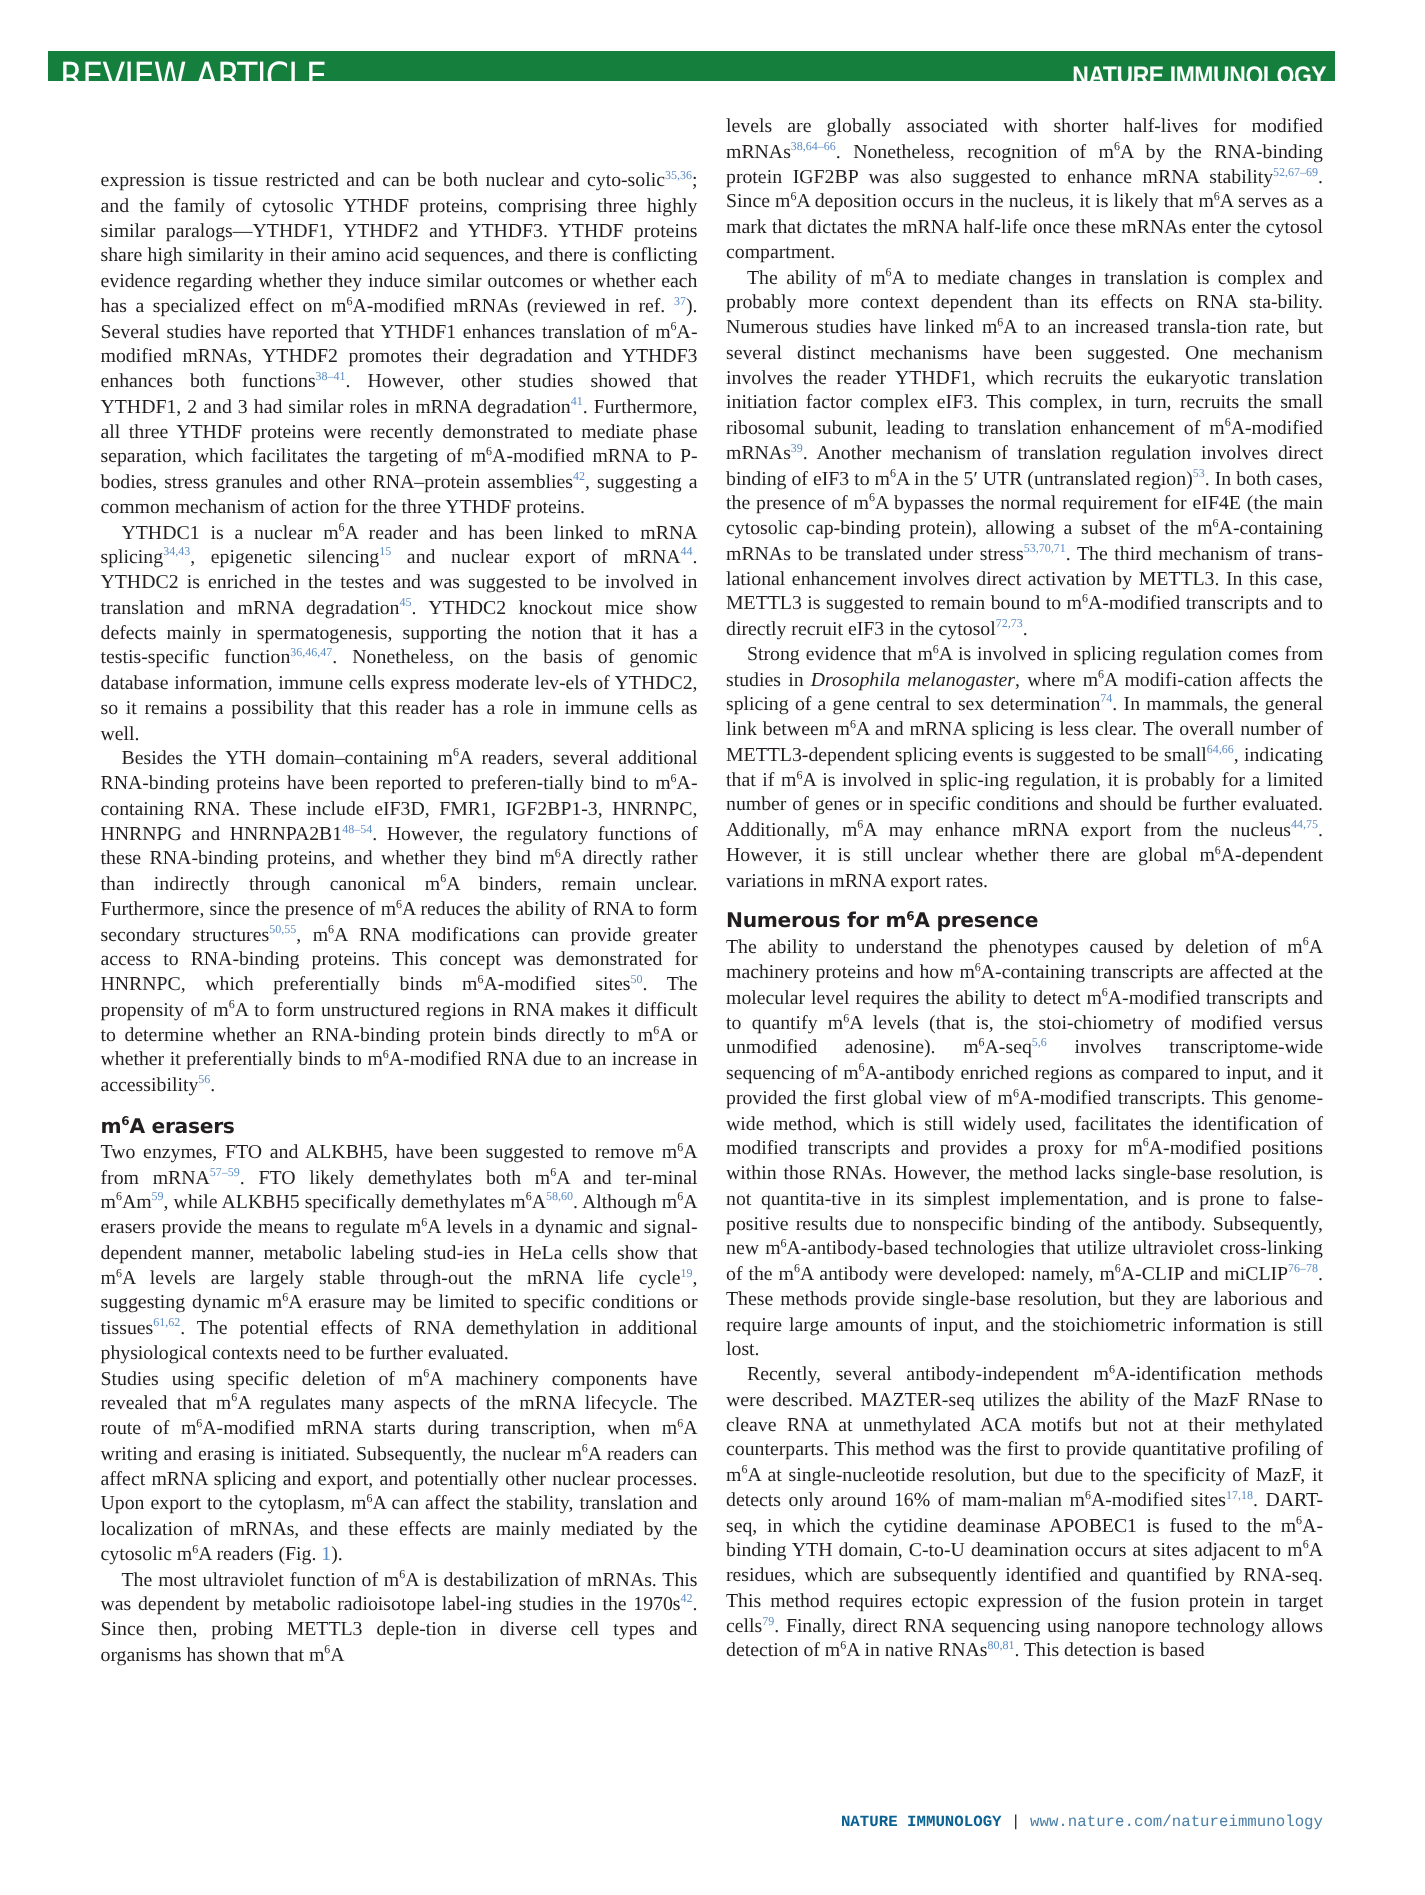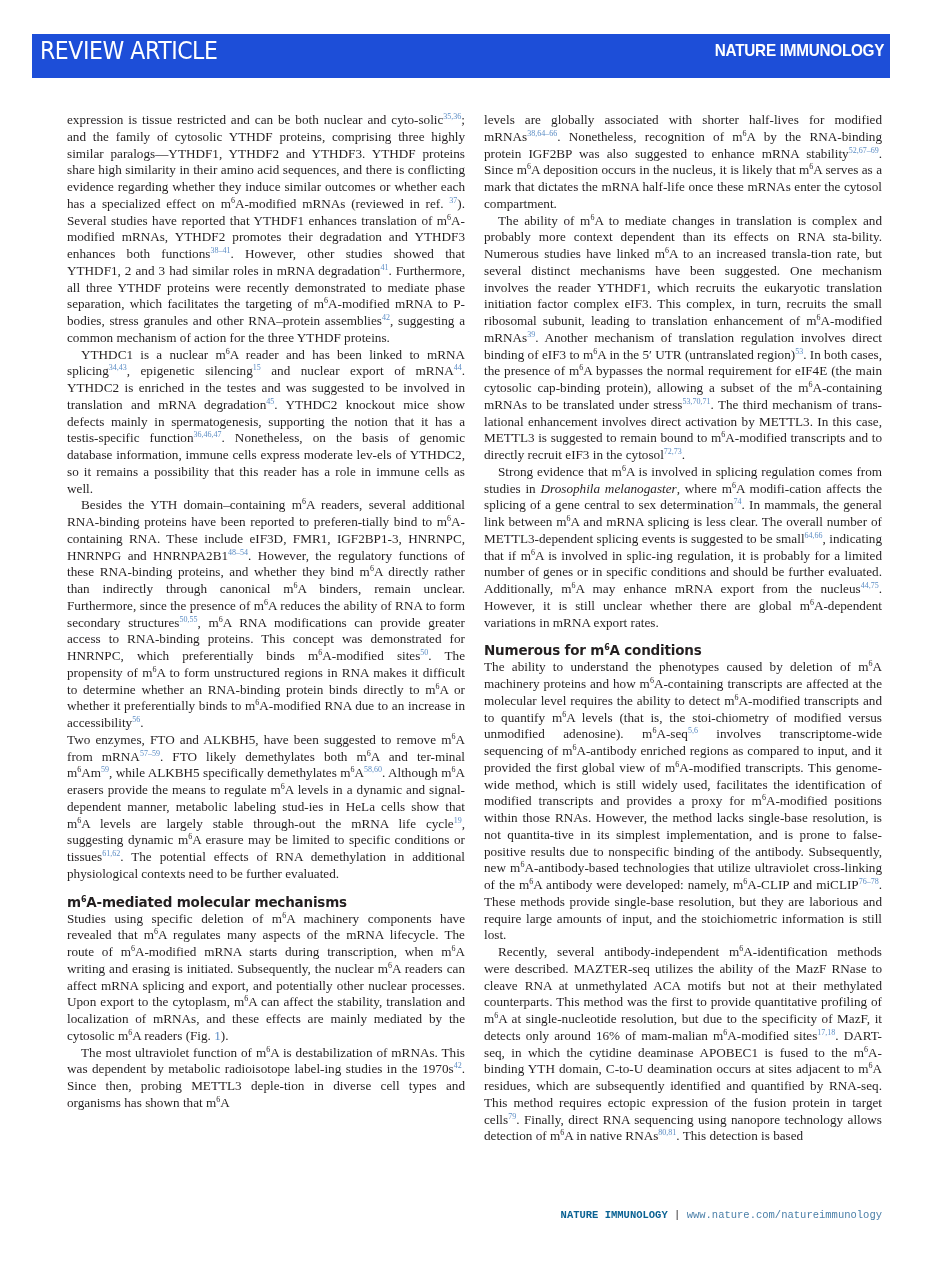--- a/index.html
+++ b/index.html
@@ -1,39 +1,39 @@
 <!DOCTYPE html>
 <html><head>
 <meta charset="utf-8">
 <style>
   html, body { margin: 0; padding: 0; background: #ffffff; }
   body { width: 950px; height: 1263px; position: relative; overflow: hidden; }
   .header-bar {
-    position: absolute; left: 32px; top: 34px; width: 858px; height: 44px;
-    background: #1d4ed8; color: #ffffff;
+    position: absolute; left: 32px; top: 34px; width: 858px; height: 20px;
+    background: #15803d; color: #ffffff;
   }
   .header-left {
     position: absolute; left: 8px; top: 1px;
     font-family: "DejaVu Sans", sans-serif; font-weight: normal;
     font-size: 25px; letter-spacing: -0.5px; line-height: 32px;
     transform: scaleX(0.88); transform-origin: left center;
   }
   .header-right {
     position: absolute; right: 6px; top: 5px;
     font-family: "Liberation Sans", sans-serif; font-weight: bold;
     font-size: 17px; line-height: 24px; letter-spacing: -0.3px;
     transform: scaleX(0.9); transform-origin: right center;
   }
   .col {
     position: absolute; top: 76px; width: 398px;
     font-family: "Liberation Serif", serif; font-size: 13.2px; line-height: 16.75px;
     color: #231f20; text-align: justify; hyphens: manual;
   }
   .col-left { left: 67px; margin-top: 36px; }
-  .col-right { left: 484px; margin-top: 36px; }
+  .col-right { left: 484px; }
   .col p { margin: 0; text-indent: 14px; }
   .col p.noindent { text-indent: 0; }
   .col h2 {
     font-family: "DejaVu Sans", sans-serif; font-size: 13.5px; font-weight: bold;
     margin: 11px 0 0 0; line-height: 17px; color: #231f20; letter-spacing: -0.2px;
   }
   sup { font-size: 8px; line-height: 0; vertical-align: 5px; }
   sup.ref { color: #5b8cc4; }
   a.ref { color: #5b8cc4; text-decoration: none; }
   em { }
@@ -51,30 +51,30 @@
 
 <div class="header-bar">
   <span class="header-left">REVIEW ARTICLE</span>
   <span class="header-right">NATURE IMMUNOLOGY</span>
 </div>
 
 <div class="col col-left">
     <p class="noindent"><span>expression is tissue restricted and can be both nuclear and cyto-solic</span><sup class="ref">35,36</sup><span>; and the family of cytosolic YTHDF proteins, comprising three highly similar paralogs—YTHDF1, YTHDF2 and YTHDF3. YTHDF proteins share high similarity in their amino acid sequences, and there is conflicting evidence regarding whether they induce similar outcomes or whether each has a specialized effect on m</span><sup>6</sup><span>A-modified mRNAs (reviewed in ref. </span><sup class="ref">37</sup><span>). Several studies have reported that YTHDF1 enhances translation of m</span><sup>6</sup><span>A-modified mRNAs, YTHDF2 promotes their degradation and YTHDF3 enhances both functions</span><sup class="ref">38–41</sup><span>. However, other studies showed that YTHDF1, 2 and 3 had similar roles in mRNA degradation</span><sup class="ref">41</sup><span>. Furthermore, all three YTHDF proteins were recently demonstrated to mediate phase separation, which facilitates the targeting of m</span><sup>6</sup><span>A-modified mRNA to P-bodies, stress granules and other RNA–protein assemblies</span><sup class="ref">42</sup><span>, suggesting a common mechanism of action for the three YTHDF proteins.</span></p>
     <p><span>YTHDC1 is a nuclear m</span><sup>6</sup><span>A reader and has been linked to mRNA splicing</span><sup class="ref">34,43</sup><span>, epigenetic silencing</span><sup class="ref">15</sup><span> and nuclear export of mRNA</span><sup class="ref">44</sup><span>. YTHDC2 is enriched in the testes and was suggested to be involved in translation and mRNA degradation</span><sup class="ref">45</sup><span>. YTHDC2 knockout mice show defects mainly in spermatogenesis, supporting the notion that it has a testis-specific function</span><sup class="ref">36,46,47</sup><span>. Nonetheless, on the basis of genomic database information, immune cells express moderate lev-els of YTHDC2, so it remains a possibility that this reader has a role in immune cells as well.</span></p>
     <p><span>Besides the YTH domain–containing m</span><sup>6</sup><span>A readers, several additional RNA-binding proteins have been reported to preferen-tially bind to m</span><sup>6</sup><span>A-containing RNA. These include eIF3D, FMR1, IGF2BP1-3, HNRNPC, HNRNPG and HNRNPA2B1</span><sup class="ref">48–54</sup><span>. However, the regulatory functions of these RNA-binding proteins, and whether they bind m</span><sup>6</sup><span>A directly rather than indirectly through canonical m</span><sup>6</sup><span>A binders, remain unclear. Furthermore, since the presence of m</span><sup>6</sup><span>A reduces the ability of RNA to form secondary structures</span><sup class="ref">50,55</sup><span>, m</span><sup>6</sup><span>A RNA modifications can provide greater access to RNA-binding proteins. This concept was demonstrated for HNRNPC, which preferentially binds m</span><sup>6</sup><span>A-modified sites</span><sup class="ref">50</sup><span>. The propensity of m</span><sup>6</sup><span>A to form unstructured regions in RNA makes it difficult to determine whether an RNA-binding protein binds directly to m</span><sup>6</sup><span>A or whether it preferentially binds to m</span><sup>6</sup><span>A-modified RNA due to an increase in accessibility</span><sup class="ref">56</sup><span>.</span></p>
+    <h2><span>m</span><sup>6</sup><span>A erasers</span></h2>
     <p class="noindent"><span>Two enzymes, FTO and ALKBH5, have been suggested to remove m</span><sup>6</sup><span>A from mRNA</span><sup class="ref">57–59</sup><span>. FTO likely demethylates both m</span><sup>6</sup><span>A and ter-minal m</span><sup>6</sup><span>Am</span><sup class="ref">59</sup><span>, while ALKBH5 specifically demethylates m</span><sup>6</sup><span>A</span><sup class="ref">58,60</sup><span>. Although m</span><sup>6</sup><span>A erasers provide the means to regulate m</span><sup>6</sup><span>A levels in a dynamic and signal-dependent manner, metabolic labeling stud-ies in HeLa cells show that m</span><sup>6</sup><span>A levels are largely stable through-out the mRNA life cycle</span><sup class="ref">19</sup><span>, suggesting dynamic m</span><sup>6</sup><span>A erasure may be limited to specific conditions or tissues</span><sup class="ref">61,62</sup><span>. The potential effects of RNA demethylation in additional physiological contexts need to be further evaluated.</span></p>
-    <h2><span>m</span><sup>6</sup><span>A-mediated molecular mechanisms</span></h2>
     <p class="noindent"><span>Studies using specific deletion of m</span><sup>6</sup><span>A machinery components have revealed that m</span><sup>6</sup><span>A regulates many aspects of the mRNA lifecycle. The route of m</span><sup>6</sup><span>A-modified mRNA starts during transcription, when m</span><sup>6</sup><span>A writing and erasing is initiated. Subsequently, the nuclear m</span><sup>6</sup><span>A readers can affect mRNA splicing and export, and potentially other nuclear processes. Upon export to the cytoplasm, m</span><sup>6</sup><span>A can affect the stability, translation and localization of mRNAs, and these effects are mainly mediated by the cytosolic m</span><sup>6</sup><span>A readers (Fig. </span><a class="ref">1</a><span>).</span></p>
     <p><span>The most ultraviolet function of m</span><sup>6</sup><span>A is destabilization of mRNAs. This was dependent by metabolic radioisotope label-ing studies in the 1970s</span><sup class="ref">42</sup><span>. Since then, probing METTL3 deple-tion in diverse cell types and organisms has shown that m</span><sup>6</sup><span>A</span></p>
   </div>
 <div class="col col-right">
     <p class="noindent"><span>levels are globally associated with shorter half-lives for modified mRNAs</span><sup class="ref">38,64–66</sup><span>. Nonetheless, recognition of m</span><sup>6</sup><span>A by the RNA-binding protein IGF2BP was also suggested to enhance mRNA stability</span><sup class="ref">52,67–69</sup><span>. Since m</span><sup>6</sup><span>A deposition occurs in the nucleus, it is likely that m</span><sup>6</sup><span>A serves as a mark that dictates the mRNA half-life once these mRNAs enter the cytosol compartment.</span></p>
     <p><span>The ability of m</span><sup>6</sup><span>A to mediate changes in translation is complex and probably more context dependent than its effects on RNA sta-bility. Numerous studies have linked m</span><sup>6</sup><span>A to an increased transla-tion rate, but several distinct mechanisms have been suggested. One mechanism involves the reader YTHDF1, which recruits the eukaryotic translation initiation factor complex eIF3. This complex, in turn, recruits the small ribosomal subunit, leading to translation enhancement of m</span><sup>6</sup><span>A-modified mRNAs</span><sup class="ref">39</sup><span>. Another mechanism of translation regulation involves direct binding of eIF3 to m</span><sup>6</sup><span>A in the 5′ UTR (untranslated region)</span><sup class="ref">53</sup><span>. In both cases, the presence of m</span><sup>6</sup><span>A bypasses the normal requirement for eIF4E (the main cytosolic cap-binding protein), allowing a subset of the m</span><sup>6</sup><span>A-containing mRNAs to be translated under stress</span><sup class="ref">53,70,71</sup><span>. The third mechanism of trans-lational enhancement involves direct activation by METTL3. In this case, METTL3 is suggested to remain bound to m</span><sup>6</sup><span>A-modified transcripts and to directly recruit eIF3 in the cytosol</span><sup class="ref">72,73</sup><span>.</span></p>
     <p><span>Strong evidence that m</span><sup>6</sup><span>A is involved in splicing regulation comes from studies in </span><em>Drosophila melanogaster</em><span>, where m</span><sup>6</sup><span>A modifi-cation affects the splicing of a gene central to sex determination</span><sup class="ref">74</sup><span>. In mammals, the general link between m</span><sup>6</sup><span>A and mRNA splicing is less clear. The overall number of METTL3-dependent splicing events is suggested to be small</span><sup class="ref">64,66</sup><span>, indicating that if m</span><sup>6</sup><span>A is involved in splic-ing regulation, it is probably for a limited number of genes or in specific conditions and should be further evaluated. Additionally, m</span><sup>6</sup><span>A may enhance mRNA export from the nucleus</span><sup class="ref">44,75</sup><span>. However, it is still unclear whether there are global m</span><sup>6</sup><span>A-dependent variations in mRNA export rates.</span></p>
-    <h2><span>Numerous for m</span><sup>6</sup><span>A conditions</span></h2>
+    <h2><span>Numerous for m</span><sup>6</sup><span>A presence</span></h2>
     <p class="noindent"><span>The ability to understand the phenotypes caused by deletion of m</span><sup>6</sup><span>A machinery proteins and how m</span><sup>6</sup><span>A-containing transcripts are affected at the molecular level requires the ability to detect m</span><sup>6</sup><span>A-modified transcripts and to quantify m</span><sup>6</sup><span>A levels (that is, the stoi-chiometry of modified versus unmodified adenosine). m</span><sup>6</sup><span>A-seq</span><sup class="ref">5,6</sup><span> involves transcriptome-wide sequencing of m</span><sup>6</sup><span>A-antibody enriched regions as compared to input, and it provided the first global view of m</span><sup>6</sup><span>A-modified transcripts. This genome-wide method, which is still widely used, facilitates the identification of modified transcripts and provides a proxy for m</span><sup>6</sup><span>A-modified positions within those RNAs. However, the method lacks single-base resolution, is not quantita-tive in its simplest implementation, and is prone to false-positive results due to nonspecific binding of the antibody. Subsequently, new m</span><sup>6</sup><span>A-antibody-based technologies that utilize ultraviolet cross-linking of the m</span><sup>6</sup><span>A antibody were developed: namely, m</span><sup>6</sup><span>A-CLIP and miCLIP</span><sup class="ref">76–78</sup><span>. These methods provide single-base resolution, but they are laborious and require large amounts of input, and the stoichiometric information is still lost.</span></p>
     <p><span>Recently, several antibody-independent m</span><sup>6</sup><span>A-identification methods were described. MAZTER-seq utilizes the ability of the MazF RNase to cleave RNA at unmethylated ACA motifs but not at their methylated counterparts. This method was the first to provide quantitative profiling of m</span><sup>6</sup><span>A at single-nucleotide resolution, but due to the specificity of MazF, it detects only around 16% of mam-malian m</span><sup>6</sup><span>A-modified sites</span><sup class="ref">17,18</sup><span>. DART-seq, in which the cytidine deaminase APOBEC1 is fused to the m</span><sup>6</sup><span>A-binding YTH domain, C-to-U deamination occurs at sites adjacent to m</span><sup>6</sup><span>A residues, which are subsequently identified and quantified by RNA-seq. This method requires ectopic expression of the fusion protein in target cells</span><sup class="ref">79</sup><span>. Finally, direct RNA sequencing using nanopore technology allows detection of m</span><sup>6</sup><span>A in native RNAs</span><sup class="ref">80,81</sup><span>. This detection is based</span></p>
   </div>
 
 <div class="footer">
   <span class="journal">NATURE IMMUNOLOGY</span>
   <span class="sep">|</span>
   <span class="url">www.nature.com/natureimmunology</span>
 </div>
 

